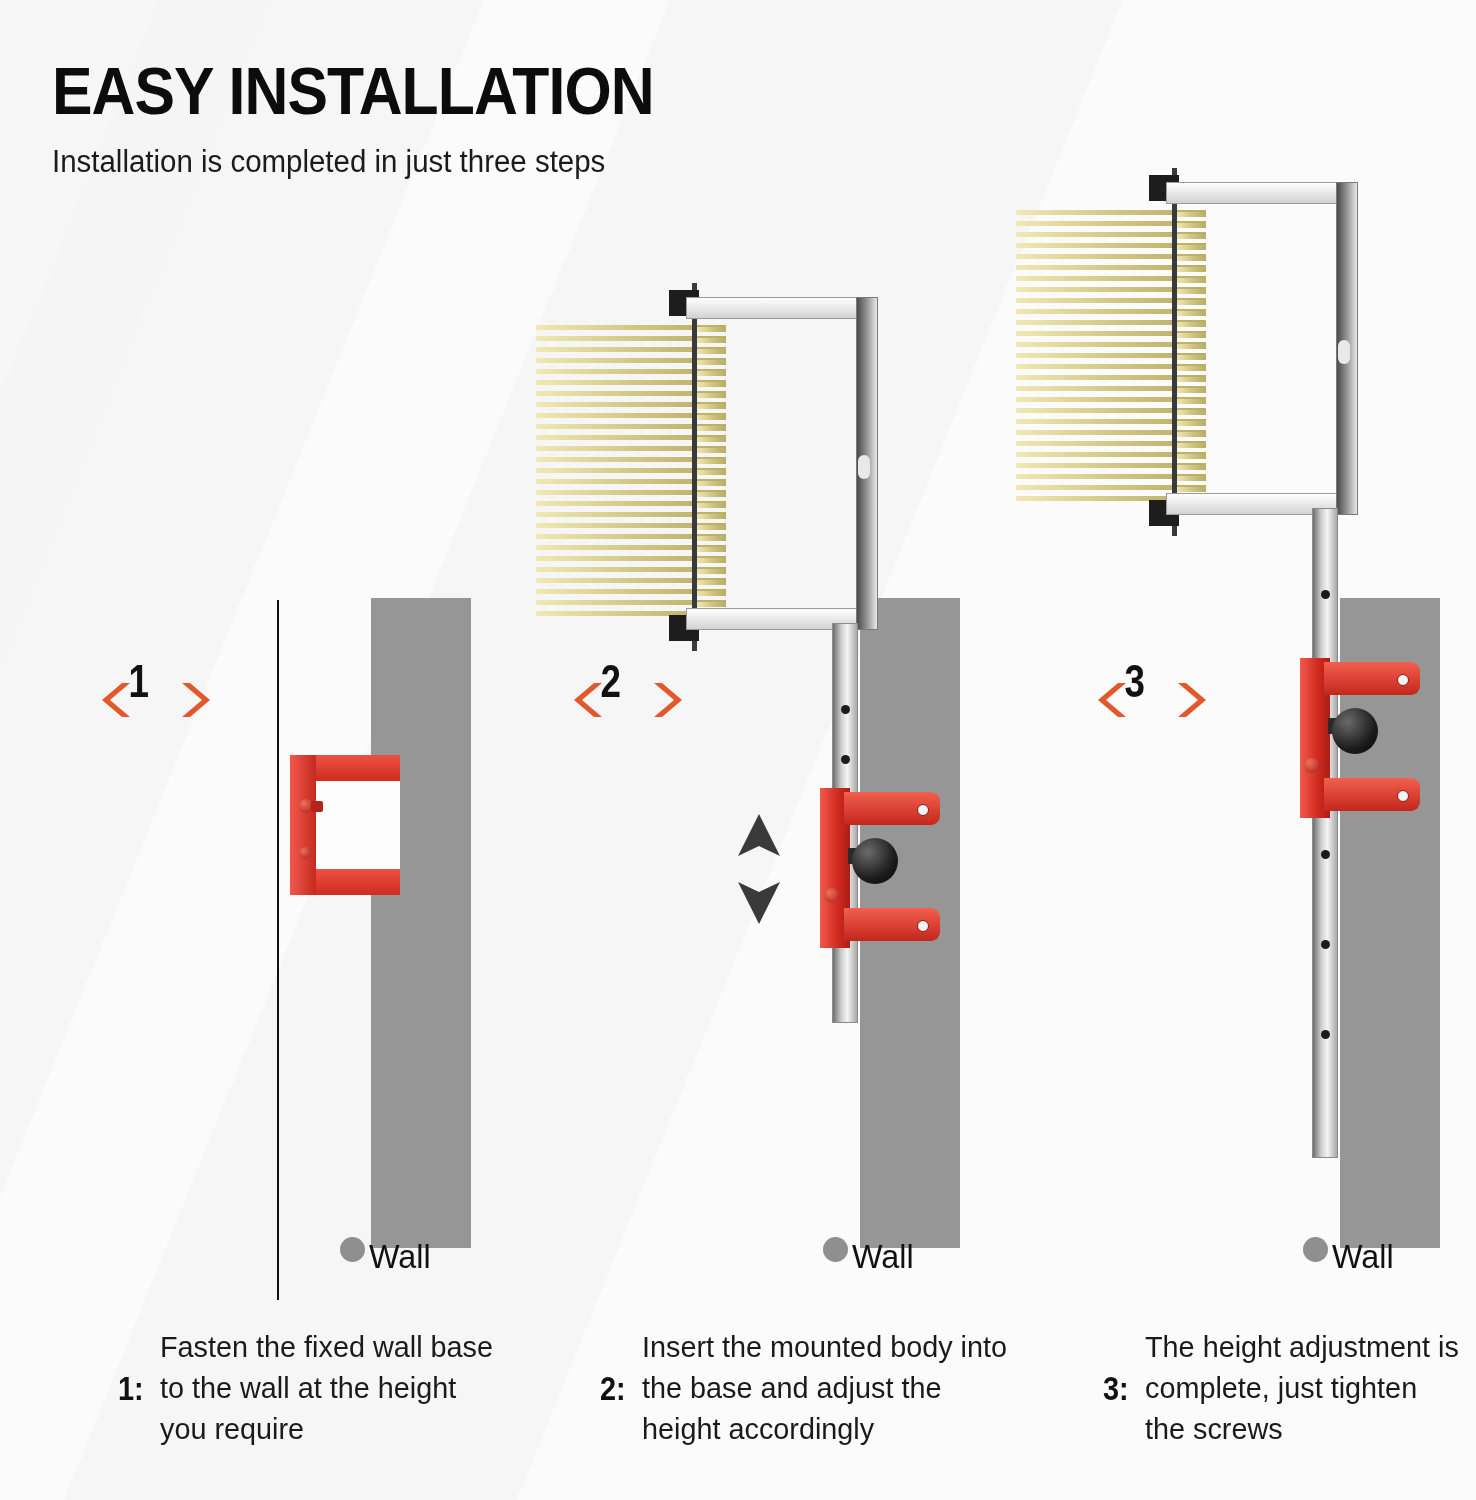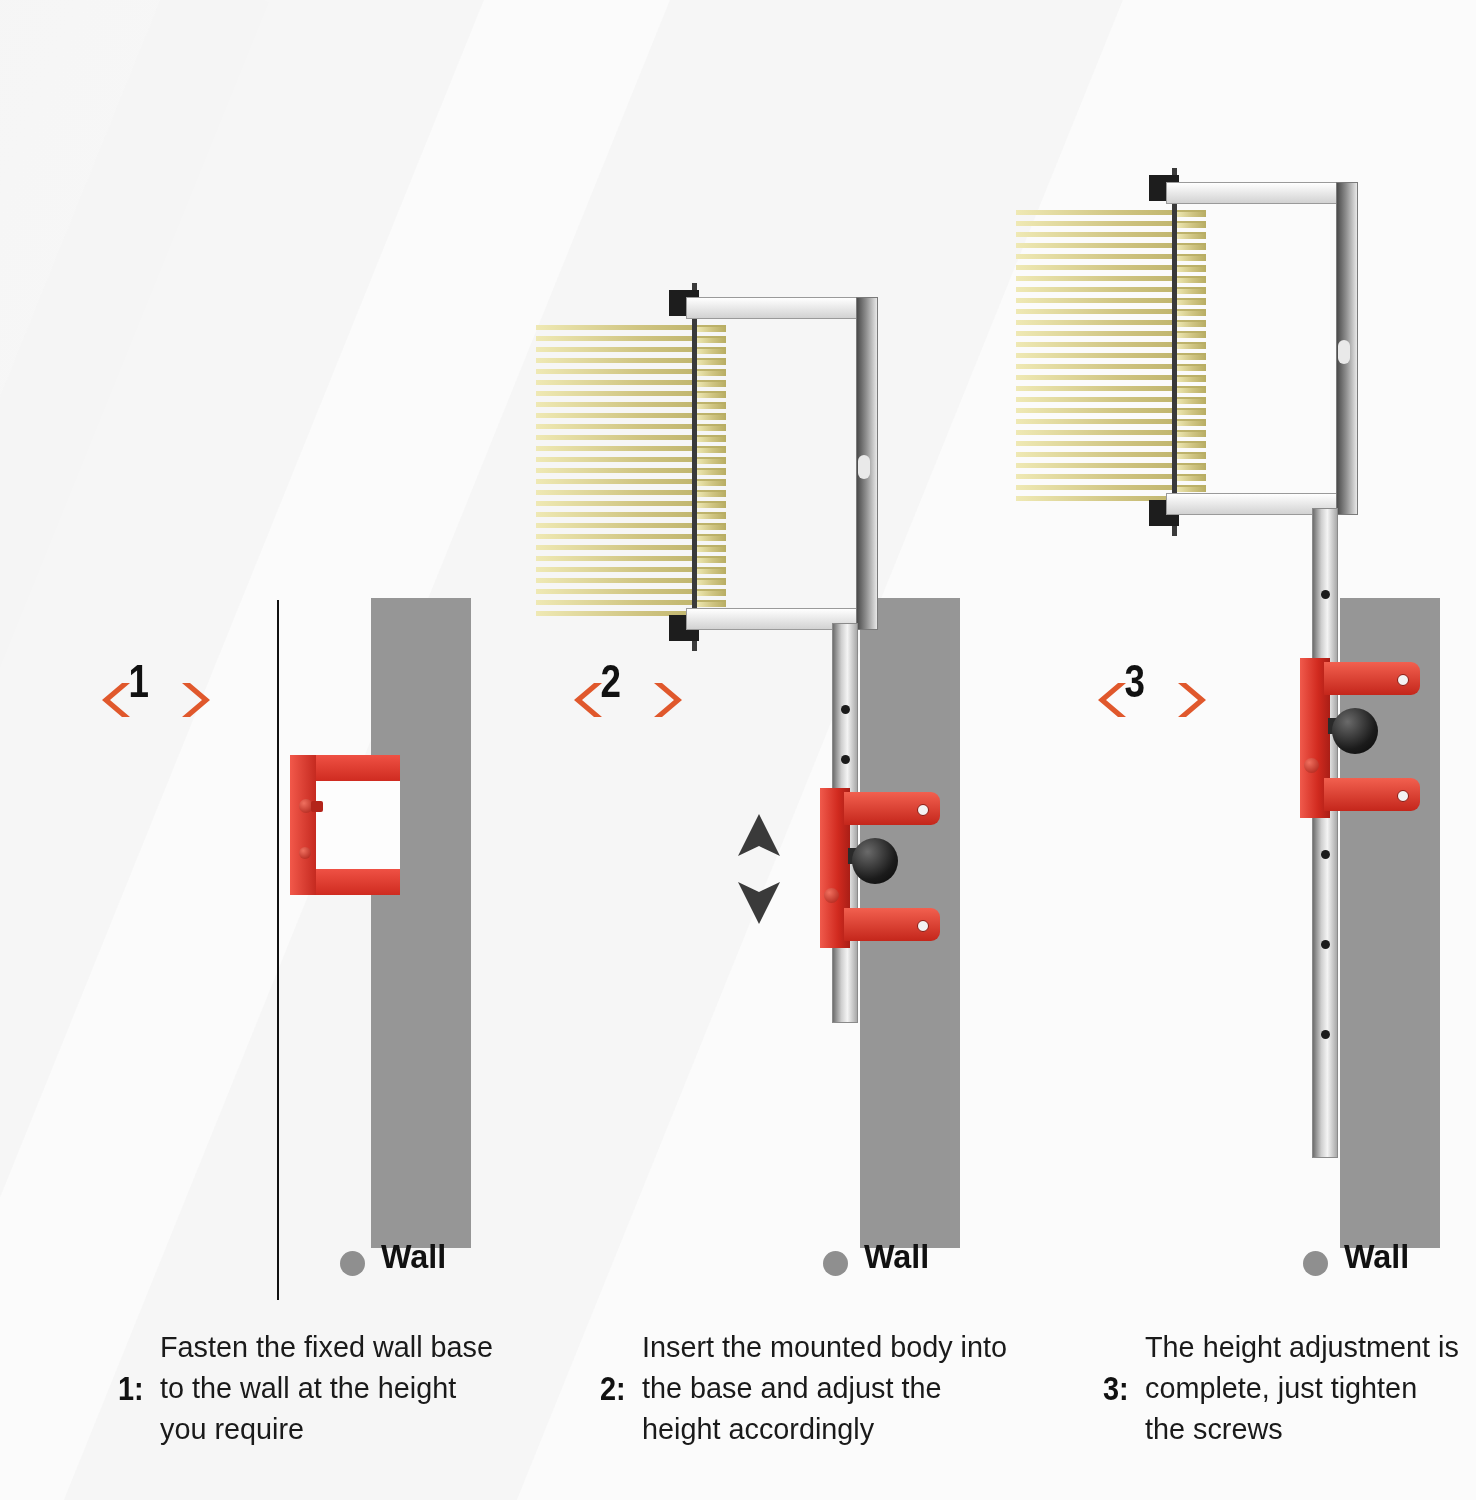--- a/index.html
+++ b/index.html
@@ -64,21 +64,21 @@
     font-family: "Liberation Sans Narrow","Liberation Sans", sans-serif;
     font-size: 46px; font-weight: 700; color: #111;
     transform: scaleX(0.8); line-height: 1;
   }
 
   
   #adjust-arrows { position: absolute; left: 736px; top: 812px;
                    display: flex; flex-direction: column; gap: 22px; z-index: 6; }
 
   
-  .legend { position: absolute; display: flex; align-items: flex-end; gap: 16px; z-index: 6; font-weight: bold; }
+  .legend { position: absolute; display: flex; align-items: flex-start; gap: 4px; z-index: 6; }
   #legend1 { left: 340px; top: 1237px; }
   #legend2 { left: 823px; top: 1237px; }
   #legend3 { left: 1303px; top: 1237px; }
   .legend-dot { width: 25px; height: 25px; border-radius: 50%; background: #8f8f8f; }
   .legend-label { font-size: 34px; color: #111; transform: scaleX(0.95);
                   transform-origin: left center; }
 
   
   .caption { position: absolute; display: flex; align-items: center; gap: 12px; z-index: 6; }
   #caption1 { left: 118px; top: 1327px; width: 400px; }
@@ -136,20 +136,24 @@
 </style>
 </head>
 <body>
 
 <div id="page">
 
   <div class="wm wm-a"></div>
   <div class="wm wm-b"></div>
   <div class="wm wm-c"></div>
 
+  <div id="header">
+    <div id="title">EASY INSTALLATION</div>
+    <div id="subtitle">Installation is completed in just three steps</div>
+  </div>
 
   <div class="divider"></div>
 
   <div class="wall" id="wall1"></div>
   <div class="wall" id="wall2"></div>
   <div class="wall" id="wall3"></div>
 
   <div class="art" id="base1">
     <div class="redC sh" style="left:0;top:0;width:110px;height:26px;"></div>
     <div class="redC sh" style="left:0;top:114px;width:110px;height:26px;"></div>

